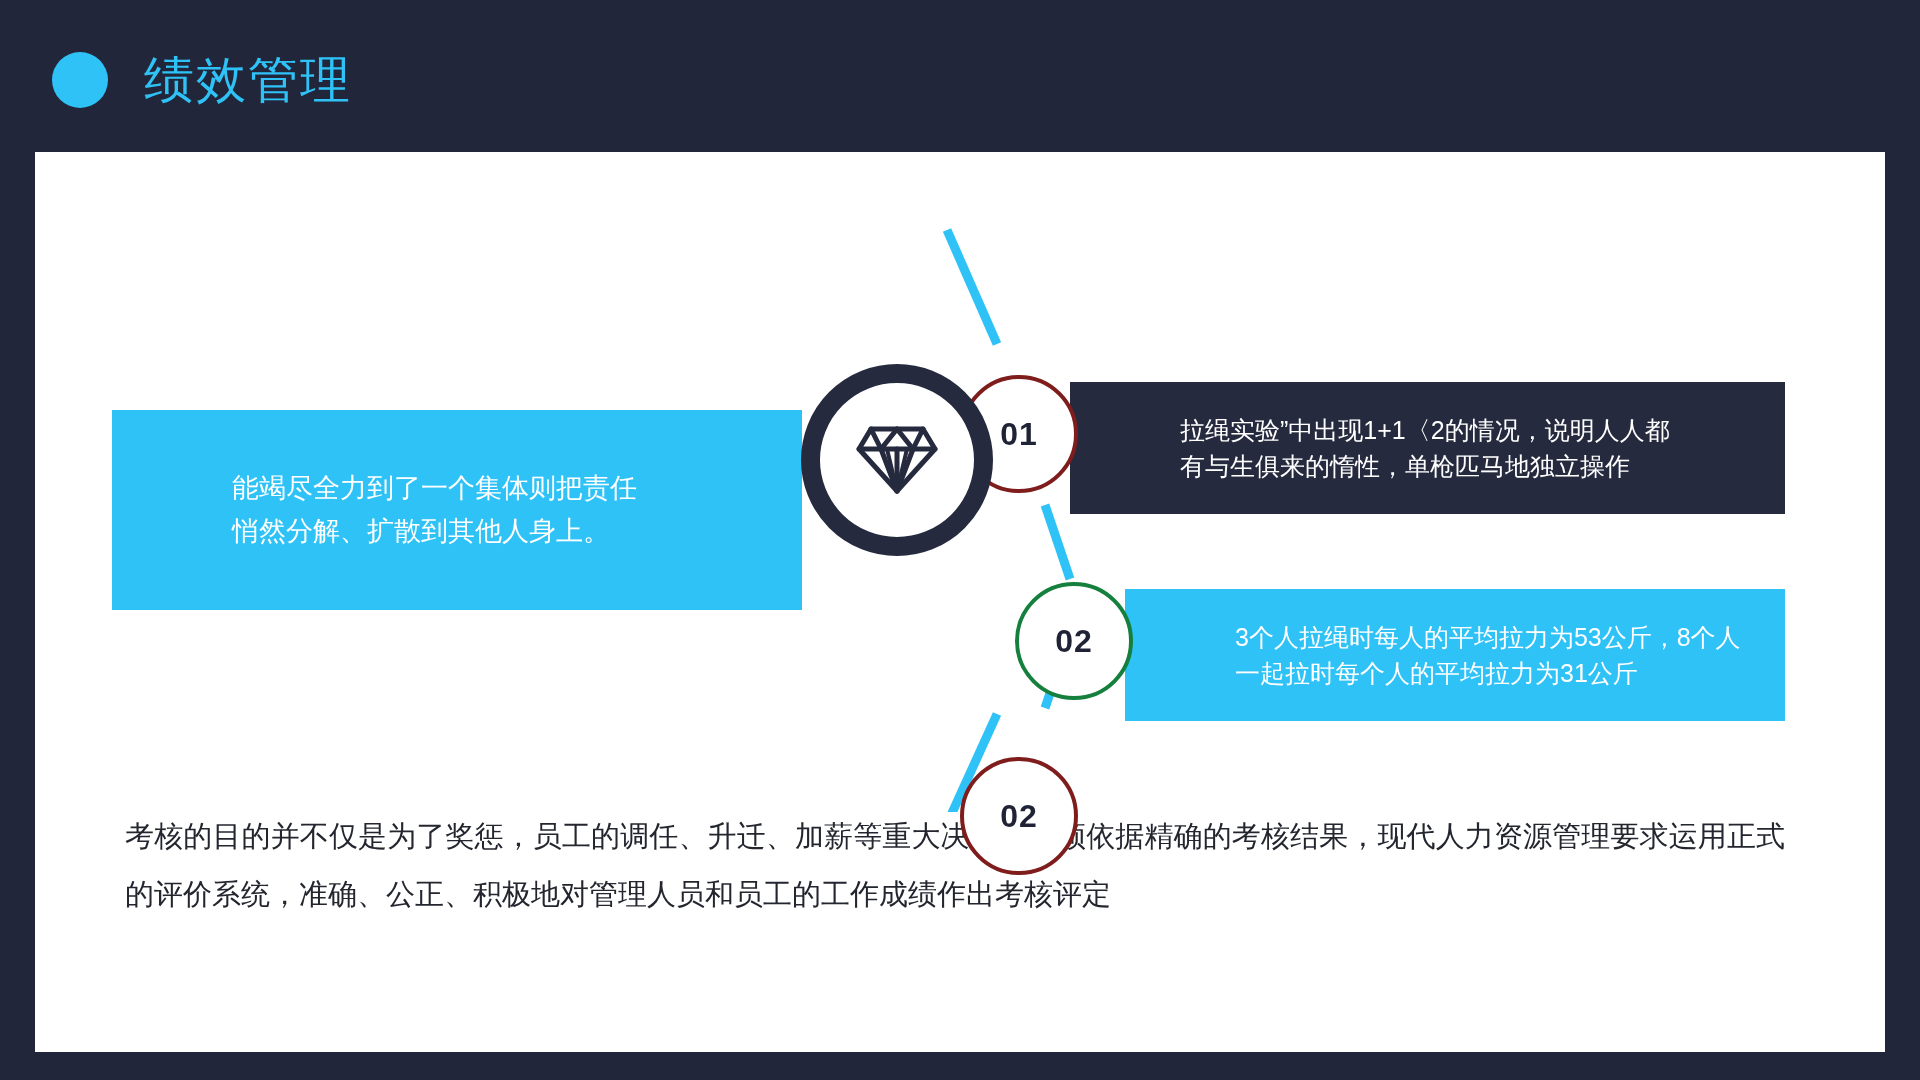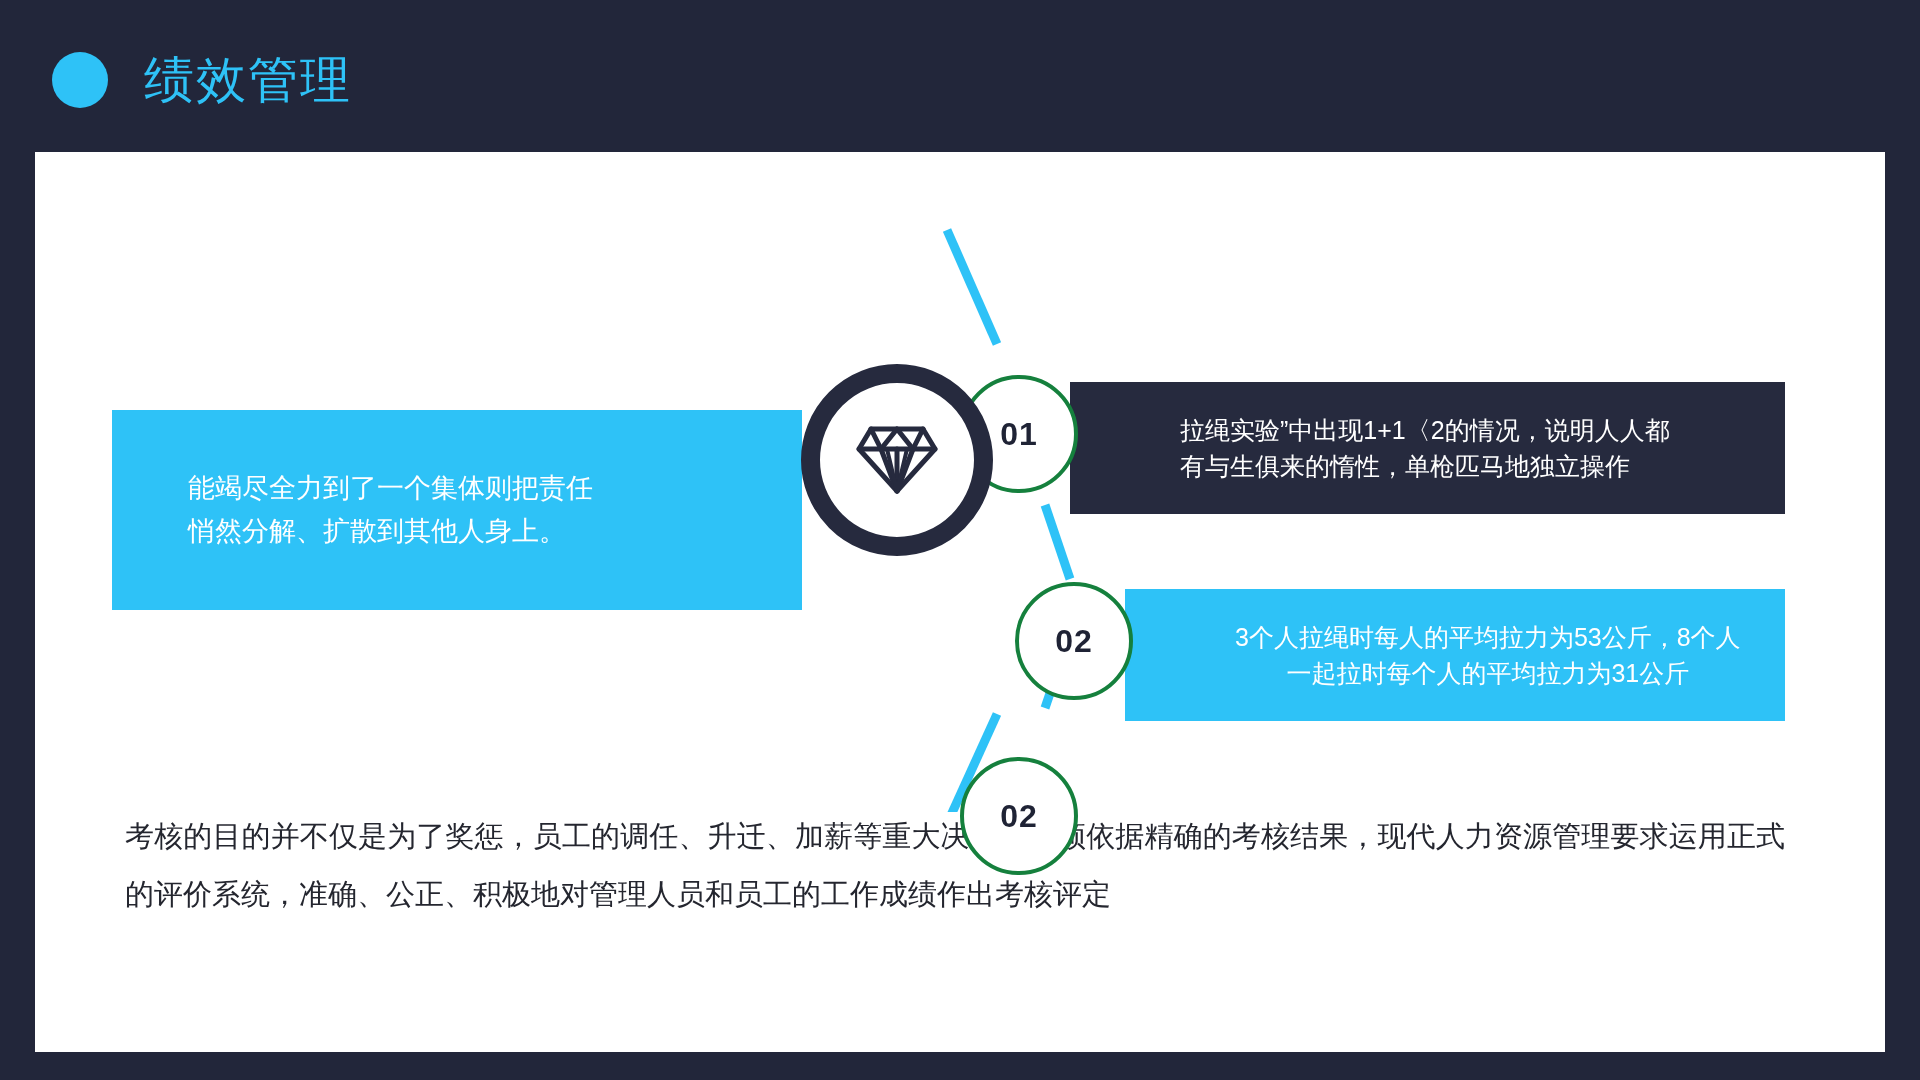--- a/index.html
+++ b/index.html
@@ -80,21 +80,21 @@
     width: 690px;
     height: 200px;
     background: #2ec2f7;
     display: flex;
     align-items: center;
   }
   #left-panel-text {
     color: #ffffff;
     font-size: 27px;
     line-height: 1.6;
-    padding-left: 76px;
+    padding-left: 120px;
     padding-right: 150px;
     white-space: pre-line;
   }
 
   
   #center-badge {
     position: absolute;
     left: 766px;
     top: 212px;
     width: 192px;
@@ -119,42 +119,42 @@
   }
   .row-bar-text {
     font-size: 25px;
     line-height: 1.45;
     white-space: pre-line;
     padding-left: 110px;
     padding-right: 30px;
   }
   .bar-dark { background: #262a3e; }
   .bar-dark .row-bar-text { color: #ffffff; }
-  .bar-cyan { background: #2ec2f7; text-align: center; }
+  .bar-cyan { background: #2ec2f7; }
   .bar-cyan .row-bar-text { color: #ffffff; }
 
   .num-circle {
     position: absolute;
     width: 118px;
     height: 118px;
     border-radius: 50%;
     background: #ffffff;
     box-sizing: border-box;
     display: flex;
     align-items: center;
     justify-content: center;
     z-index: 4;
   }
   .num-circle span {
     font-size: 32px;
     font-weight: bold;
     color: #1f2335;
     letter-spacing: 1px;
   }
-  .ring-dark { border: 4px solid #15803d; }
+  .ring-dark { border: 4px solid #7f1d1d; }
   .ring-cyan { border: 4px solid #15803d; text-align: center; }
 
   
   #row1-bar  { left: 1035px; top: 230px; width: 715px; }
   #row1-circle { left: 925px; top: 223px; }
   
   #row2-bar  { left: 1090px; top: 437px; width: 660px; }
   #row2-circle { left: 980px; top: 430px; }
   
   #row3-bar  { left: 1035px; top: 612px; width: 715px; }

